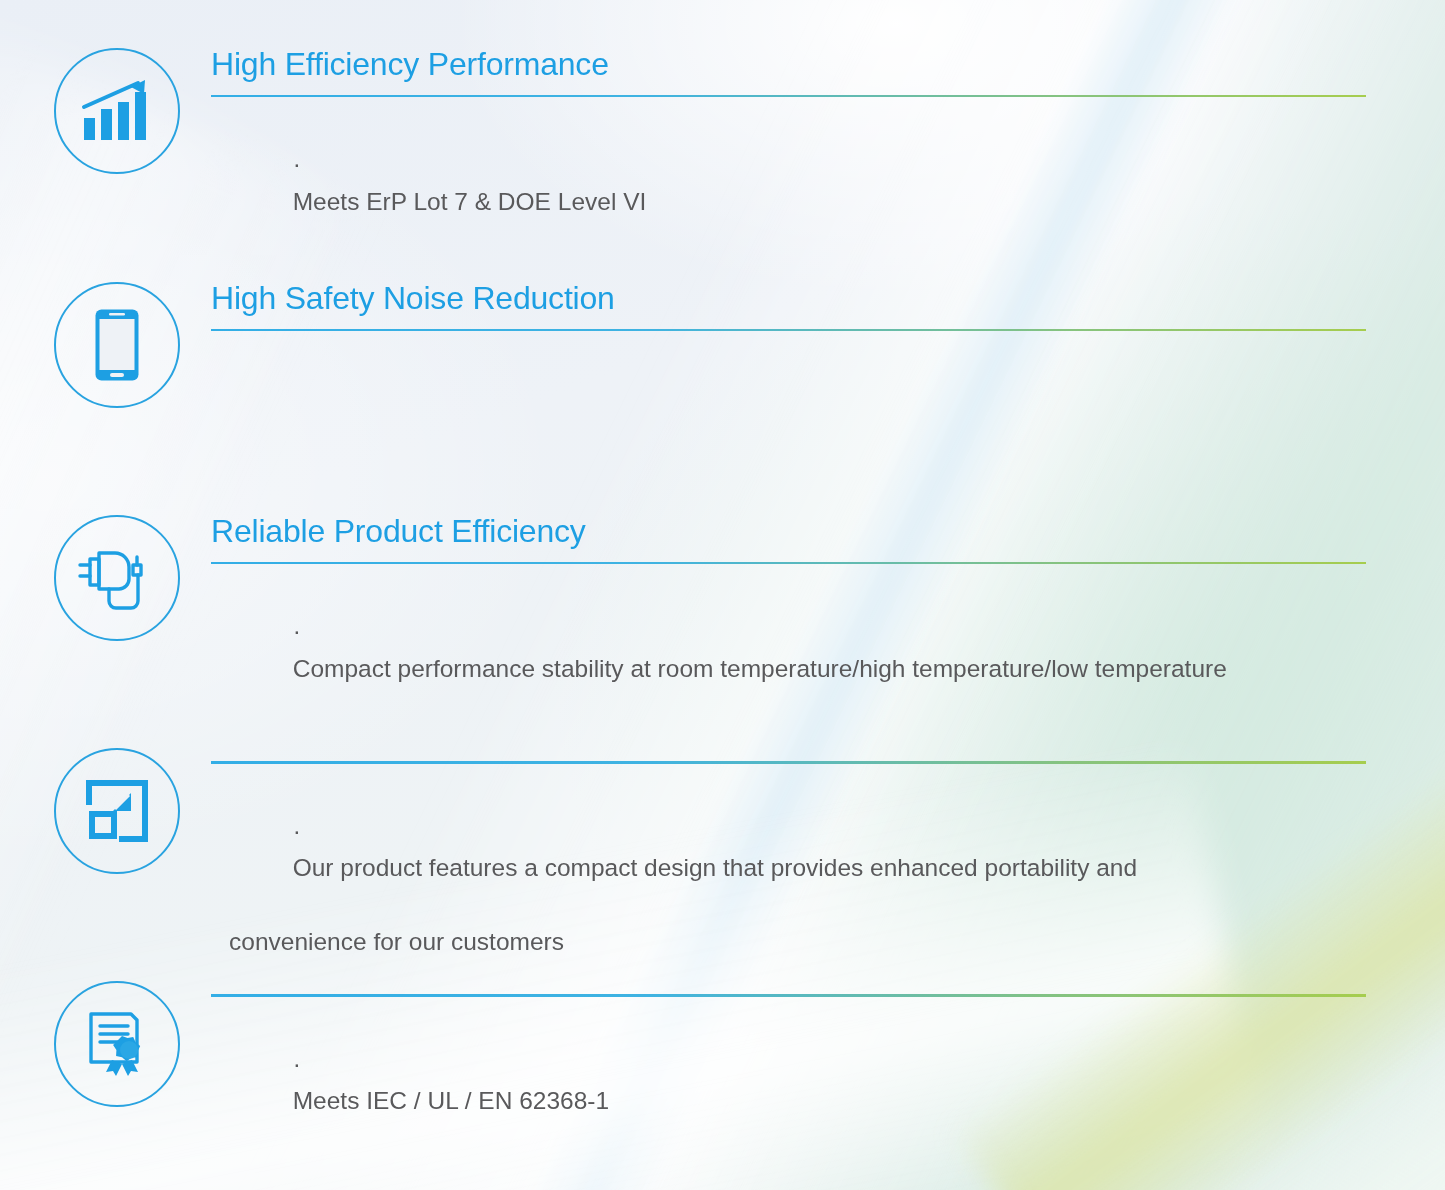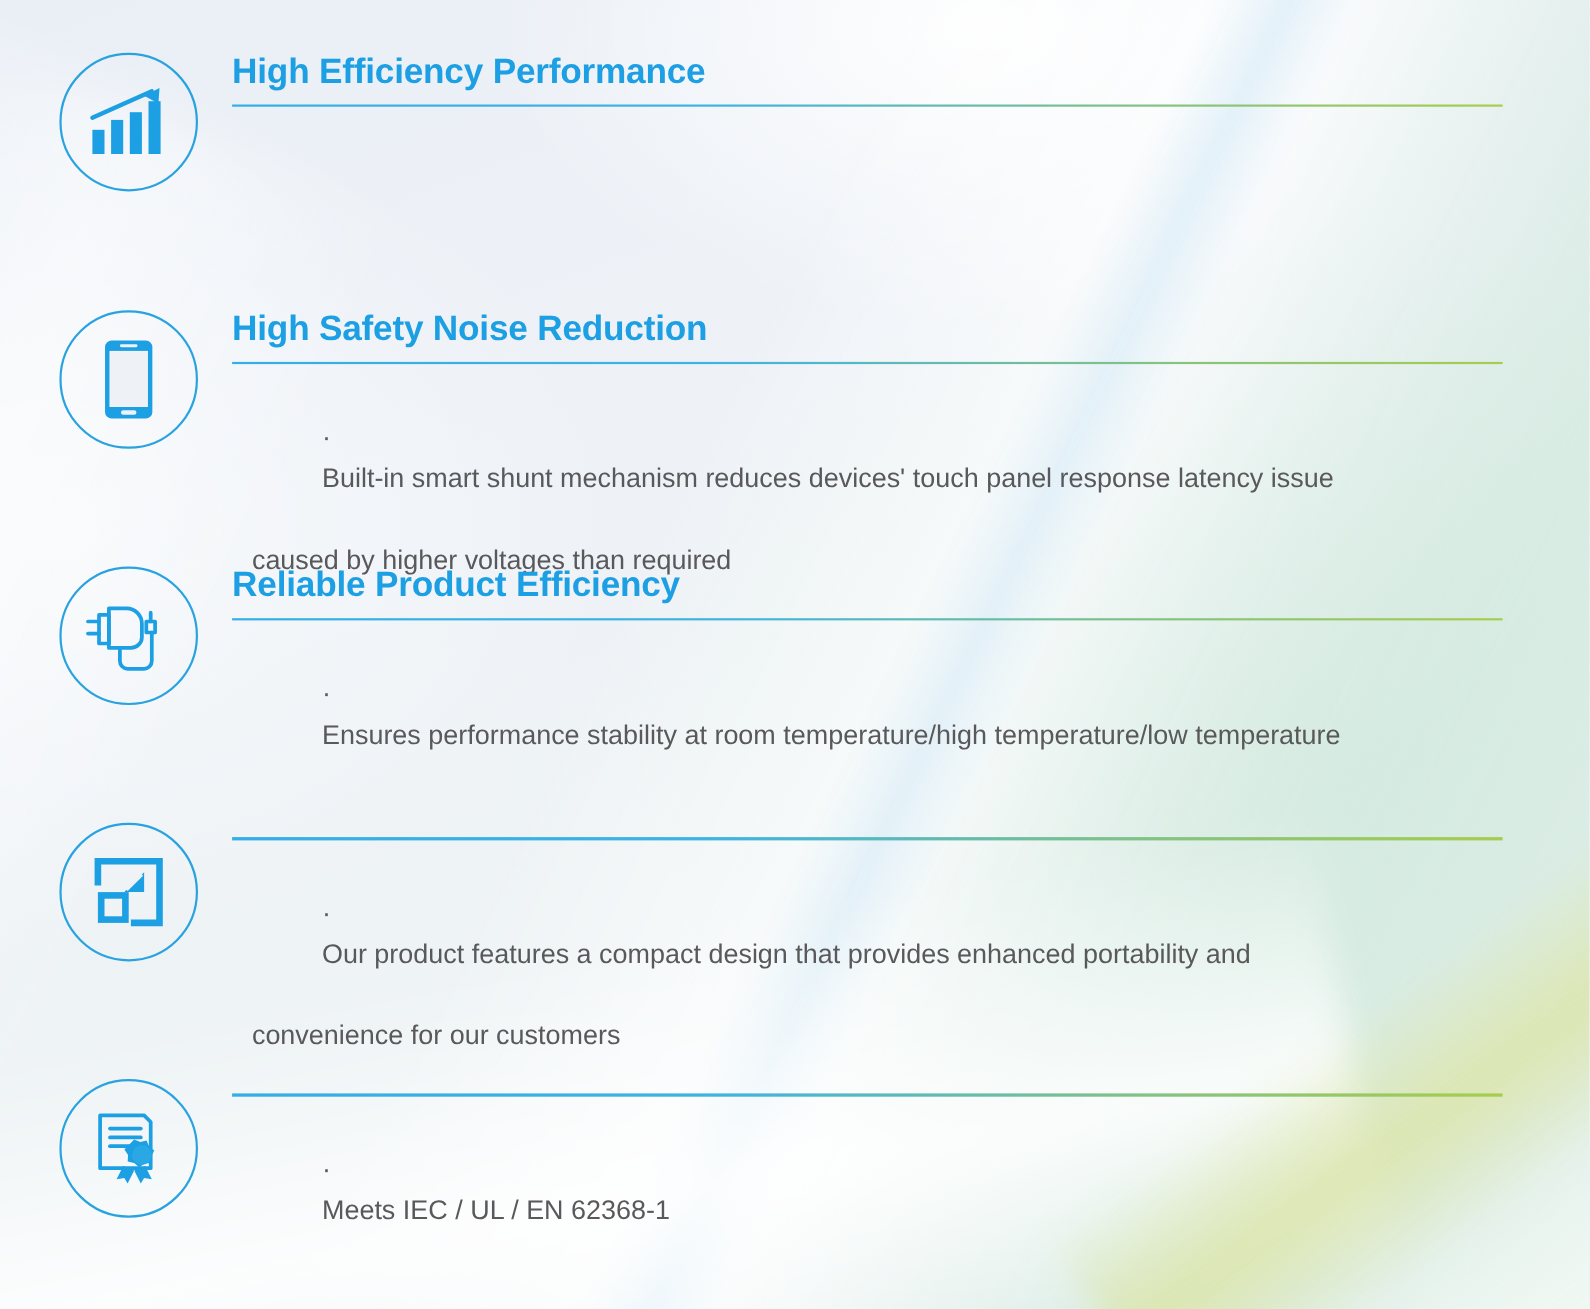--- a/index.html
+++ b/index.html
@@ -114,21 +114,21 @@
 
   .feature .body {
     position: absolute;
     left: 211px;
     top: 0;
     width: 1160px;
   }
   .f-title {
     color: #1d9fe3;
     font-size: 32px;
-    font-weight: bold;
+    font-weight: normal;
     letter-spacing: -0.2px;
     line-height: 1.05;
     white-space: nowrap;
   }
   .f-rule {
     height: 2.5px;
     width: 1155px;
     margin-top: 13px;
     background: linear-gradient(to right, #33aee6 0%, #3fb3e2 38%, #86c37f 74%, #a6cd4e 100%);
   }
@@ -177,44 +177,43 @@
             <g stroke="#1d9fe3" stroke-width="4" fill="none" stroke-linecap="round">
               <line x1="3" y1="29" x2="57" y2="5"></line>
             </g>
             <polygon points="64,2 63,16 50,9" fill="#1d9fe3"></polygon>
           </svg>
         </div>
       </div>
       <div class="body">
         <div class="f-title">High Efficiency Performance</div>
         <div class="f-rule"></div>
+        <div class="f-lines">
+          <div class="f-line">
+            <span class="dot">· </span>
+            <span>Meets ErP Lot 7 &amp; DOE Level VI</span>
+          </div>
+        </div>
       </div>
     </div>
 
     <div class="feature" style="top:282px;">
       <div class="icon-wrap">
         <div class="icon-circle">
           <svg width="46" height="74" viewBox="0 0 46 74" aria-hidden="true">
             <rect x="1.5" y="1.5" width="43" height="71" rx="6" ry="6" fill="#1d9fe3"></rect>
             <rect x="5.5" y="11" width="35" height="51" fill="#eef2f6"></rect>
             <rect x="15" y="5" width="16" height="2.6" rx="1.3" fill="#eef2f6"></rect>
             <rect x="16" y="65" width="14" height="4" rx="2" fill="#eef2f6"></rect>
           </svg>
         </div>
       </div>
       <div class="body">
         <div class="f-title">High Safety Noise Reduction</div>
         <div class="f-rule"></div>
-        <div class="f-lines">
-          <div class="f-line">
-            <span class="dot">· </span>
-            <span>Built-in smart shunt mechanism reduces devices' touch panel response latency issue</span>
-            <span class="cont">caused by higher voltages than required</span>
-          </div>
-        </div>
       </div>
     </div>
 
     <div class="feature" style="top:515px;">
       <div class="icon-wrap">
         <div class="icon-circle">
           <svg width="80" height="70" viewBox="0 0 80 70" aria-hidden="true">
             <g fill="none" stroke="#1d9fe3" stroke-width="3.4" stroke-linecap="round" stroke-linejoin="round">
               <path d="M22 10 h16 a14 14 0 0 1 14 14 v12 a10 10 0 0 1 -10 10 h-20 z"></path>
               <rect x="13" y="16" width="9" height="26"></rect>
@@ -226,21 +225,21 @@
             </g>
           </svg>
         </div>
       </div>
       <div class="body">
         <div class="f-title">Reliable Product Efficiency</div>
         <div class="f-rule"></div>
         <div class="f-lines">
           <div class="f-line">
             <span class="dot">· </span>
-            <span>Ensures performance stability at room temperature/high temperature/low temperature</span>
+            <span>Compact performance stability at room temperature/high temperature/low temperature</span>
           </div>
         </div>
       </div>
     </div>
 
     <div class="feature" style="top:748px;">
       <div class="icon-wrap">
         <div class="icon-circle">
           <svg width="64" height="64" viewBox="0 0 64 64" aria-hidden="true">
             <g fill="none" stroke="#1d9fe3" stroke-width="6">

